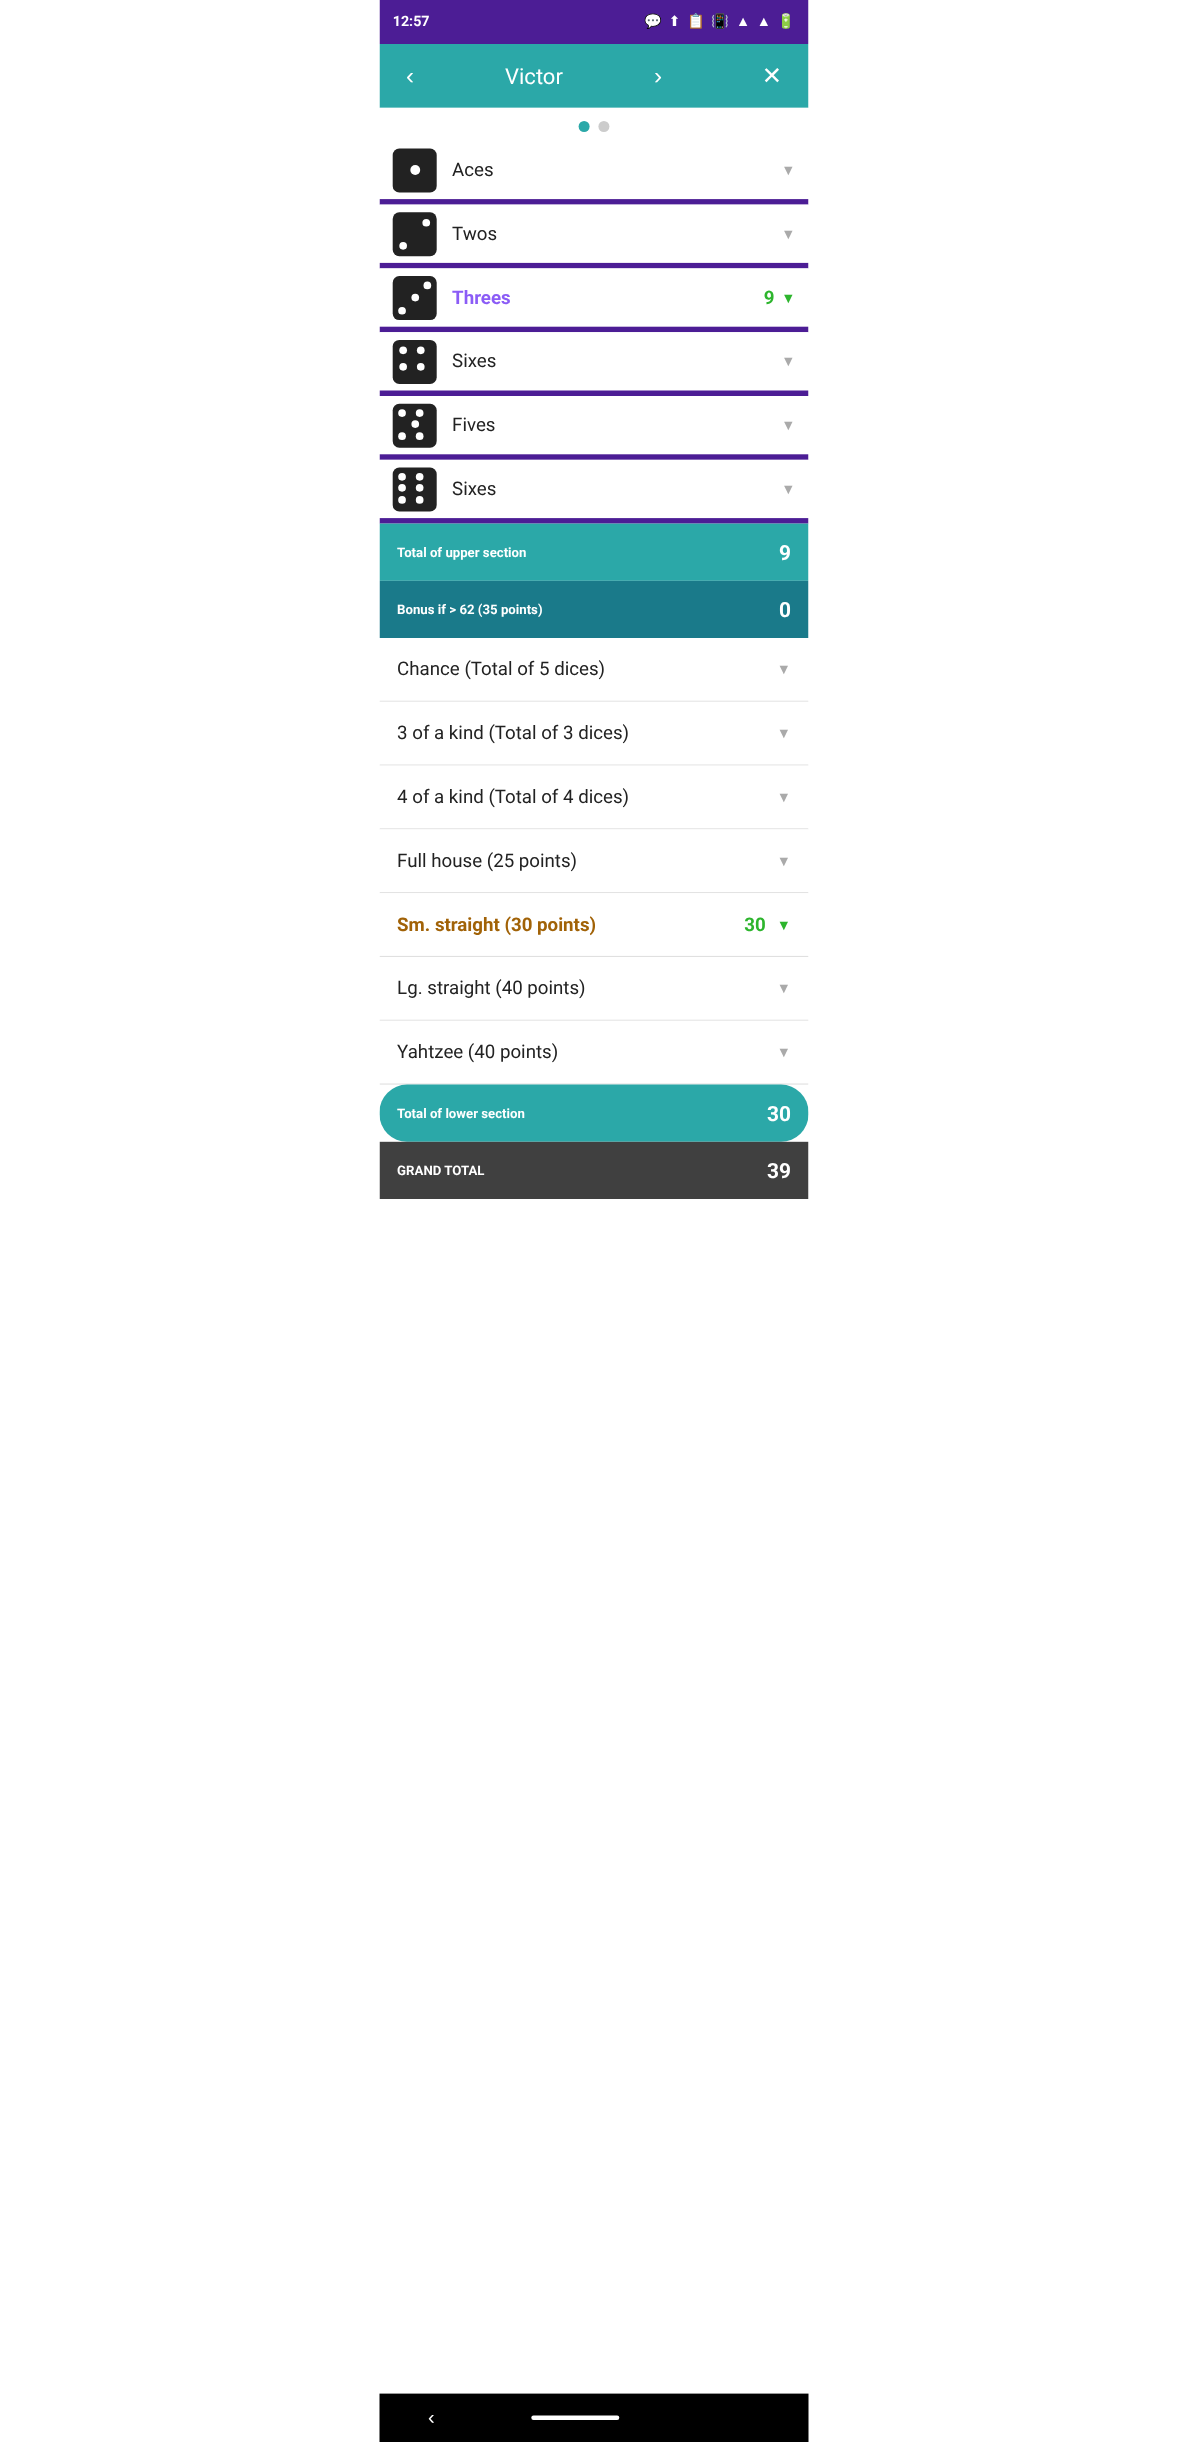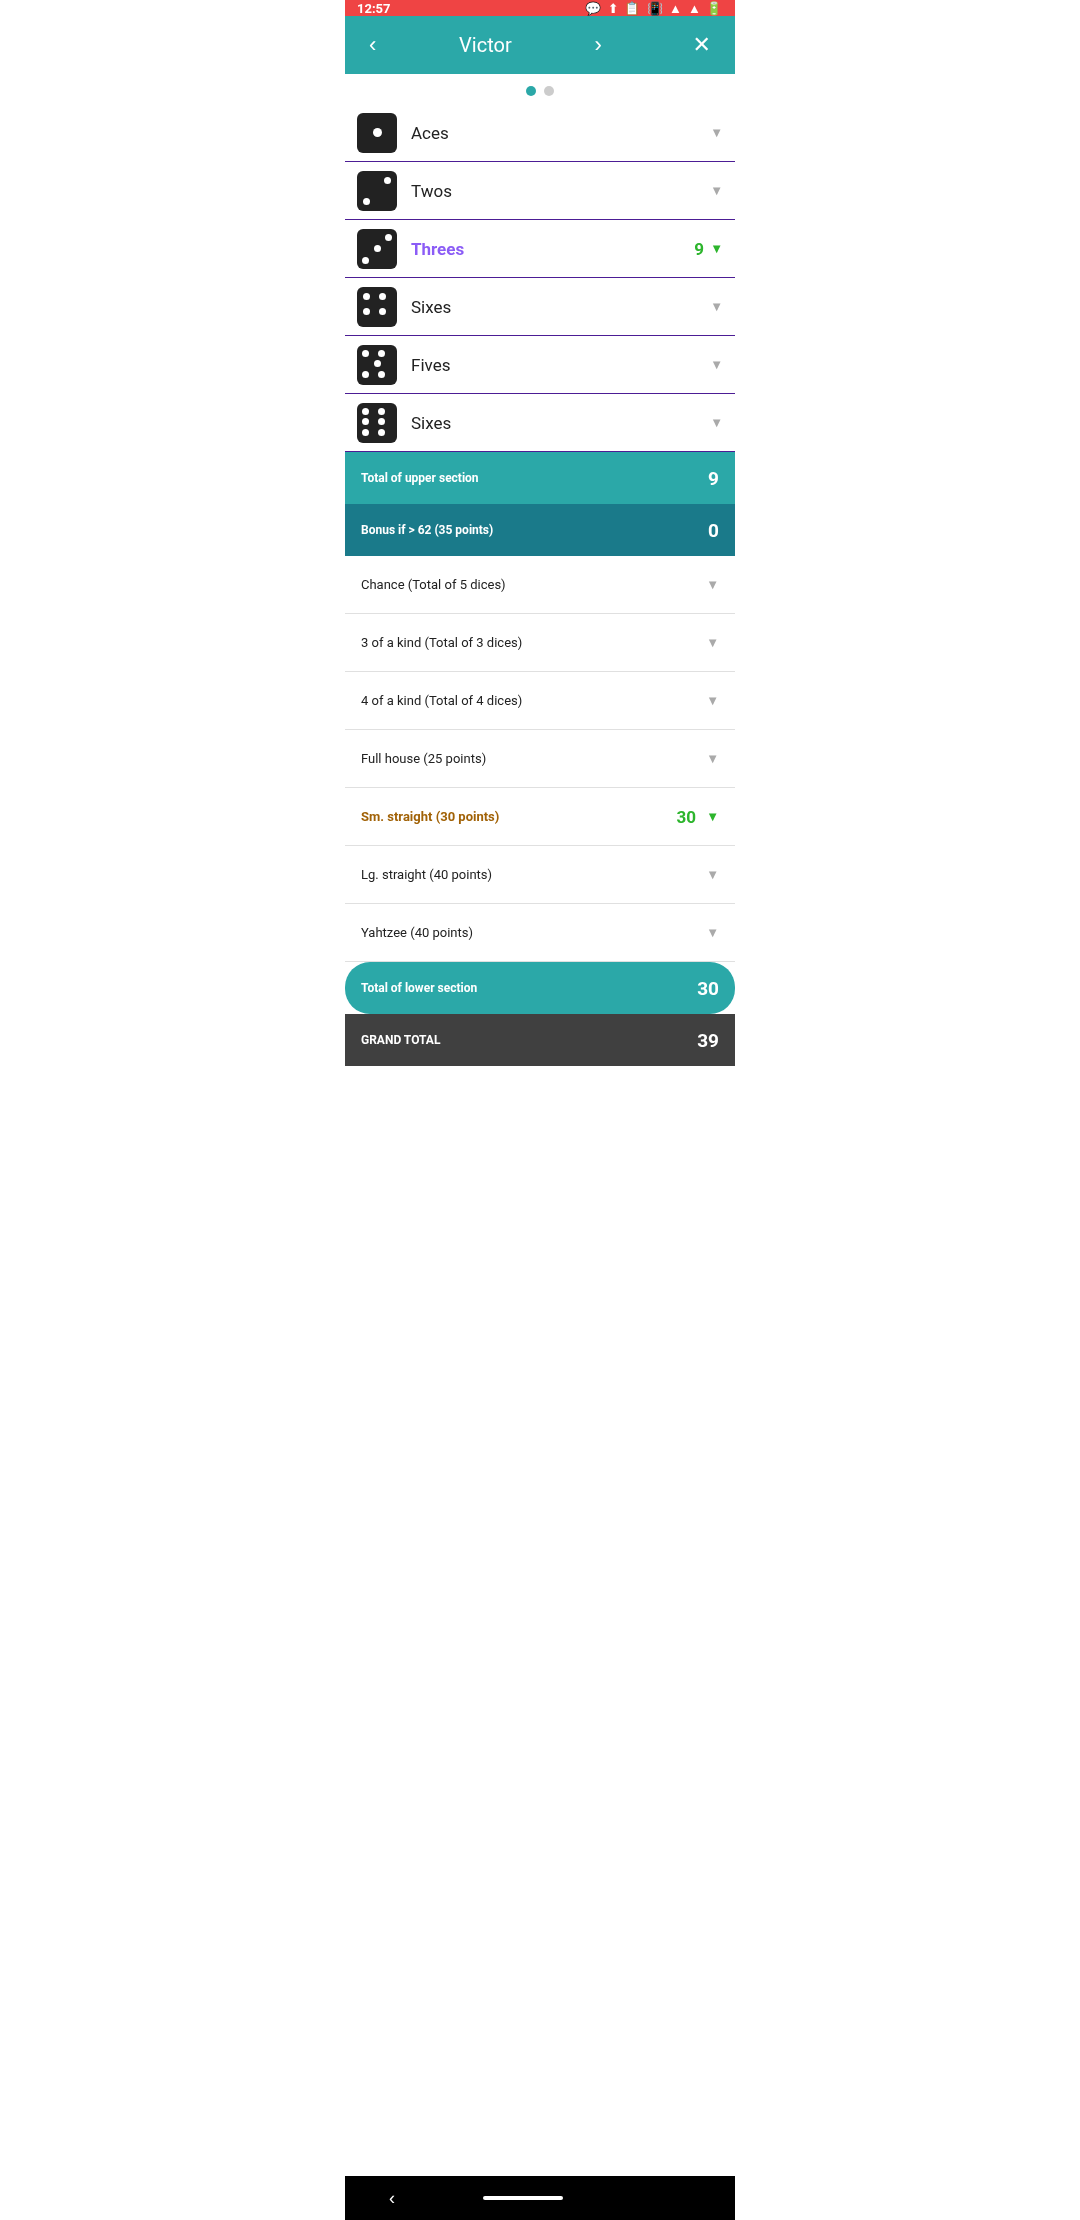--- a/index.html
+++ b/index.html
@@ -9,28 +9,28 @@
       min-height: 800px;
       background: #fff;
       font-family: 'Roboto', Arial, sans-serif;
       font-size: 16px;
       color: #222;
       margin: 0 auto;
     }
 
     
     .status-bar {
-      background: #ef4444;
+      background: #4c1d95;
       color: #fff;
       display: flex;
       justify-content: space-between;
       align-items: center;
       padding: 4px 12px;
       font-size: 13px;
-      height: 16px;
+      height: 40px;
     }
     .status-bar .time { font-weight: bold; }
     .status-bar .icons { display: flex; gap: 6px; align-items: center; font-size: 13px; }
 
     
     .header {
       background: #2ba8a8;
       display: flex;
       align-items: center;
       justify-content: space-between;
@@ -66,21 +66,21 @@
     }
     .dot-active { background: #2ba8a8; }
     .dot-inactive { background: #ccc; }
 
     
     .score-row {
       display: flex;
       align-items: center;
       padding: 0 12px;
       height: 58px;
-      border-bottom: 1px solid #4c1d95;
+      border-bottom: 5px solid #4c1d95;
       background: #fff;
     }
     .dice-icon {
       width: 40px;
       height: 40px;
       background: #222;
       border-radius: 6px;
       margin-right: 14px;
       flex-shrink: 0;
       display: grid;
@@ -153,21 +153,21 @@
     .score-row-plain {
       display: flex;
       align-items: center;
       padding: 0 16px;
       height: 58px;
       border-bottom: 1px solid #e0e0e0;
       background: #fff;
     }
     .row-label-plain {
       flex: 1;
-      font-size: 13px;
+      font-size: 17px;
     }
     .row-label-plain.highlight { color: #a16207; font-weight: bold; }
 
     
     .bottom-nav {
       background: #000;
       display: flex;
       align-items: center;
       justify-content: space-around;
       height: 44px;

